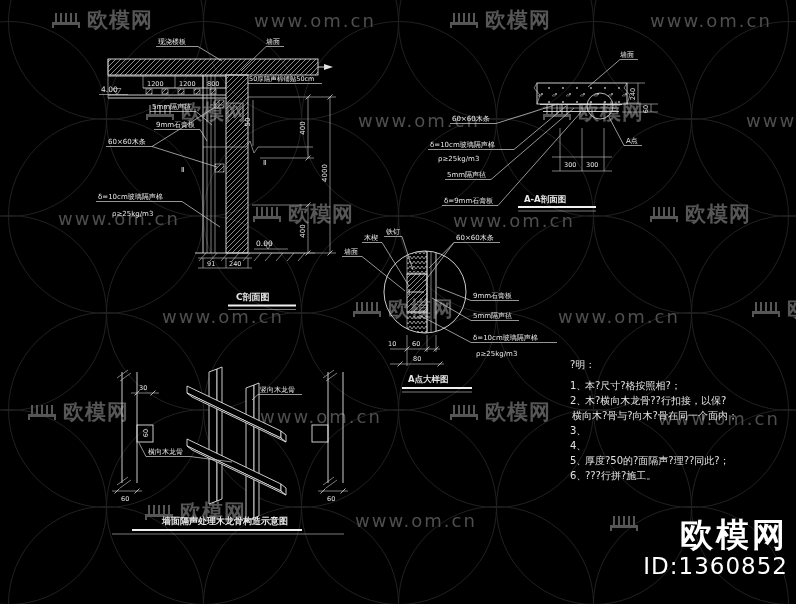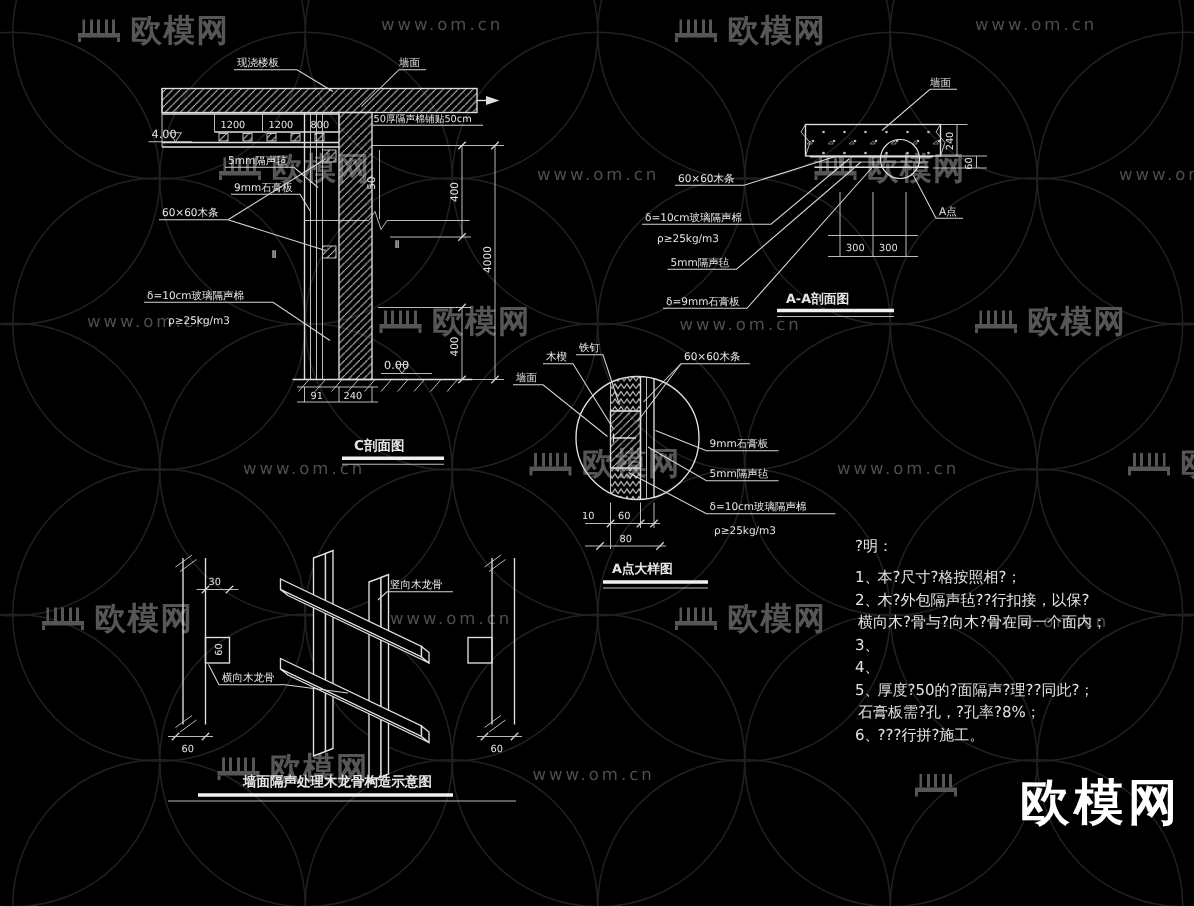--- a/index.html
+++ b/index.html
@@ -3,21 +3,21 @@
 <meta charset="utf-8">
 <style>
   html,body{margin:0;padding:0;background:#000;}
   #canvas{position:relative;width:796px;height:604px;background:#000;overflow:hidden;
           font-family:"DejaVu Sans","Liberation Sans",sans-serif;}
   
   .wm-circle{position:absolute;border:1px solid #212121;border-radius:50%;width:194px;height:194px;}
   
   .wm{position:absolute;white-space:nowrap;z-index:2;}
   .wm-brand{color:#565656;font-size:21px;font-weight:bold;letter-spacing:1px;display:flex;align-items:center;gap:5px;}
-  .wm-url{color:#4e4e4e;font-size:11px;letter-spacing:2px;}
+  .wm-url{color:#4e4e4e;font-size:18px;letter-spacing:2px;}
   .wm-sofa{display:inline-block;width:30px;height:15px;position:relative;}
   .wm-sofa i{position:absolute;left:3px;top:0;width:22px;height:9px;
      background:repeating-linear-gradient(90deg,#565656 0 2px,transparent 2px 5px);}
   .wm-sofa b{position:absolute;left:0;top:9px;width:28px;height:3px;background:#565656;}
   .wm-sofa u{position:absolute;left:0;top:12px;width:2px;height:3px;background:#565656;box-shadow:26px 0 #565656;}
   
   svg.draw{position:absolute;left:0;top:0;z-index:3;}
   svg.draw text{fill:#e6e6e6;font-family:"DejaVu Sans","Liberation Sans",sans-serif;}
   .t65{font-size:6.5px}.t7{font-size:7px}.t75{font-size:7.5px}.t85{font-size:8.5px;font-weight:bold}
   .t9{font-size:9px;font-weight:bold}
@@ -484,37 +484,37 @@
   </svg>
 
   <div class="notes">
     <div class="notes-title">?明：</div>
     <div class="note-item">
         <span class="note-num">1、</span>
         <span>本?尺寸?格按照相?；</span>
       </div>
     <div class="note-item">
         <span class="note-num">2、</span>
-        <span>木?外包隔声毡??行扣接，以保?</span>
+        <span>木?横向木龙骨??行扣接，以保?</span>
       </div>
     <div class="note-cont">横向木?骨与?向木?骨在同一个面内；</div>
     <div class="note-item">
         <span class="note-num">3、</span>
       </div>
     <div class="note-item">
         <span class="note-num">4、</span>
       </div>
     <div class="note-item">
         <span class="note-num">5、</span>
         <span>厚度?50的?面隔声?理??同此?；</span>
       </div>
-    <div class="note-cont">石膏板需?孔，?孔率?8%；</div>
     <div class="note-item">
         <span class="note-num">6、</span>
         <span>???行拼?施工。</span>
       </div>
   </div>
 
   <div class="site-logo">
     <div class="brand">欧模网</div>
+    <div class="sid">ID:1360852</div>
   </div>
 
 </div>
 
 </body></html>

